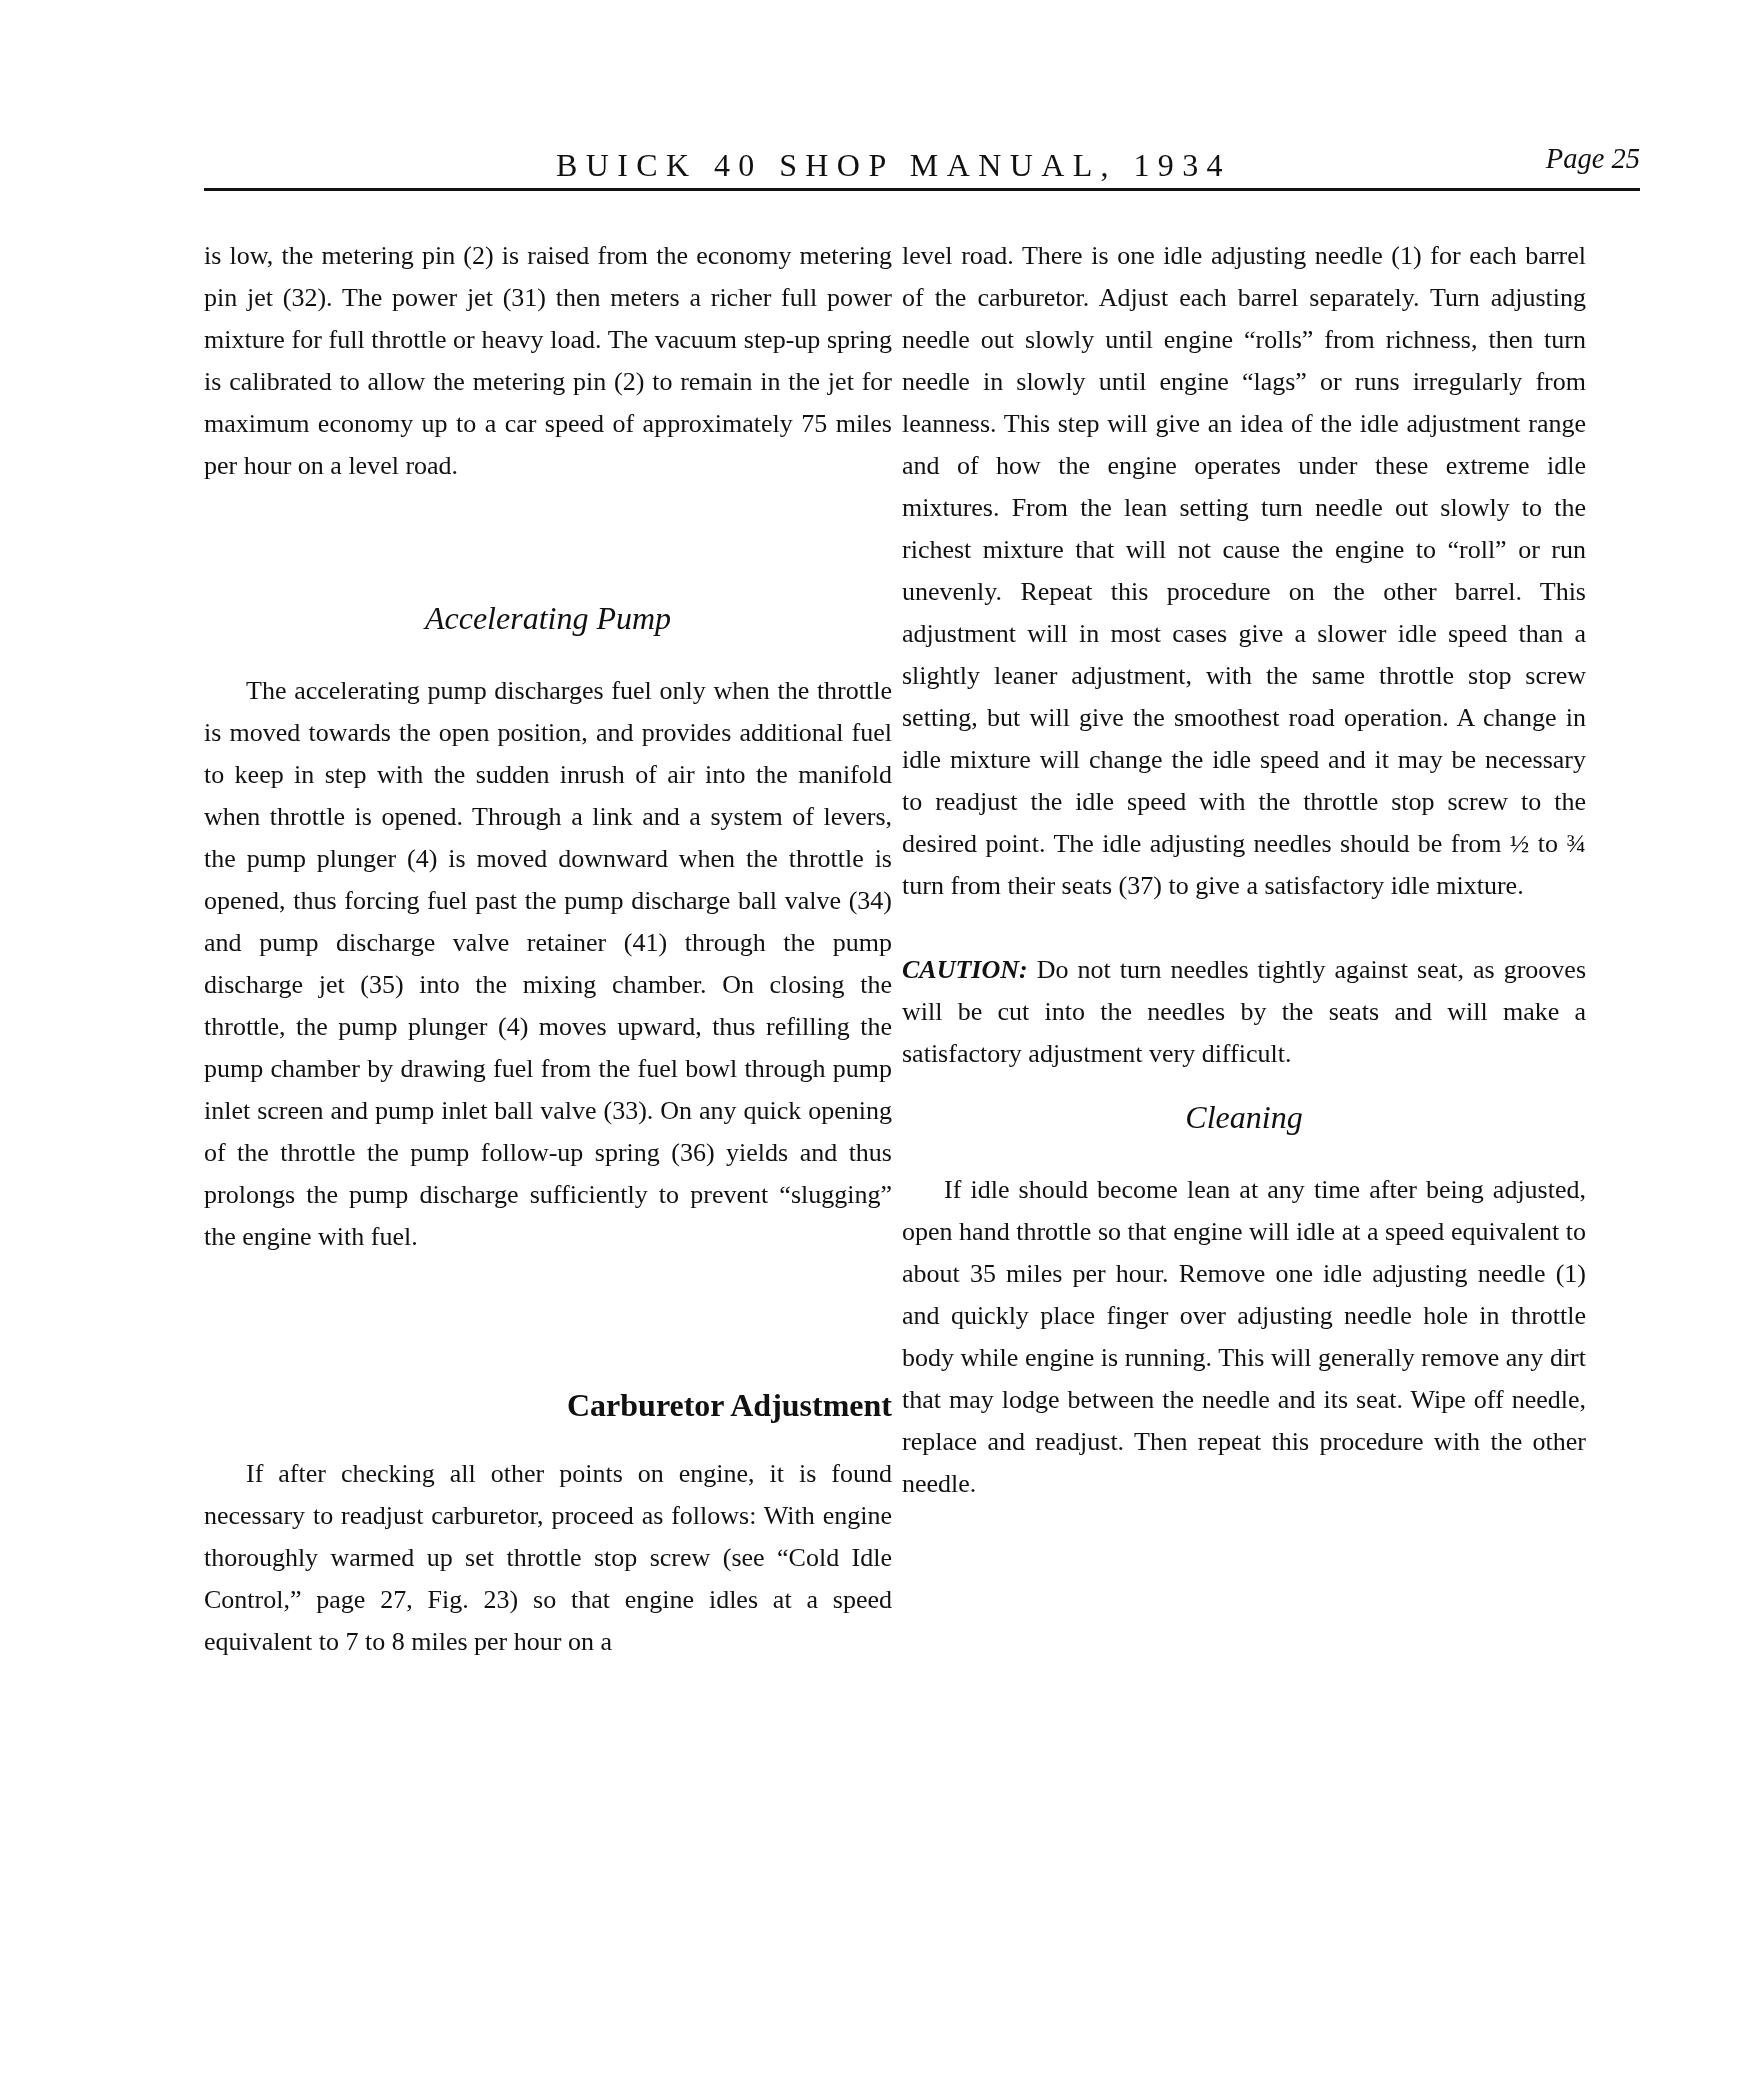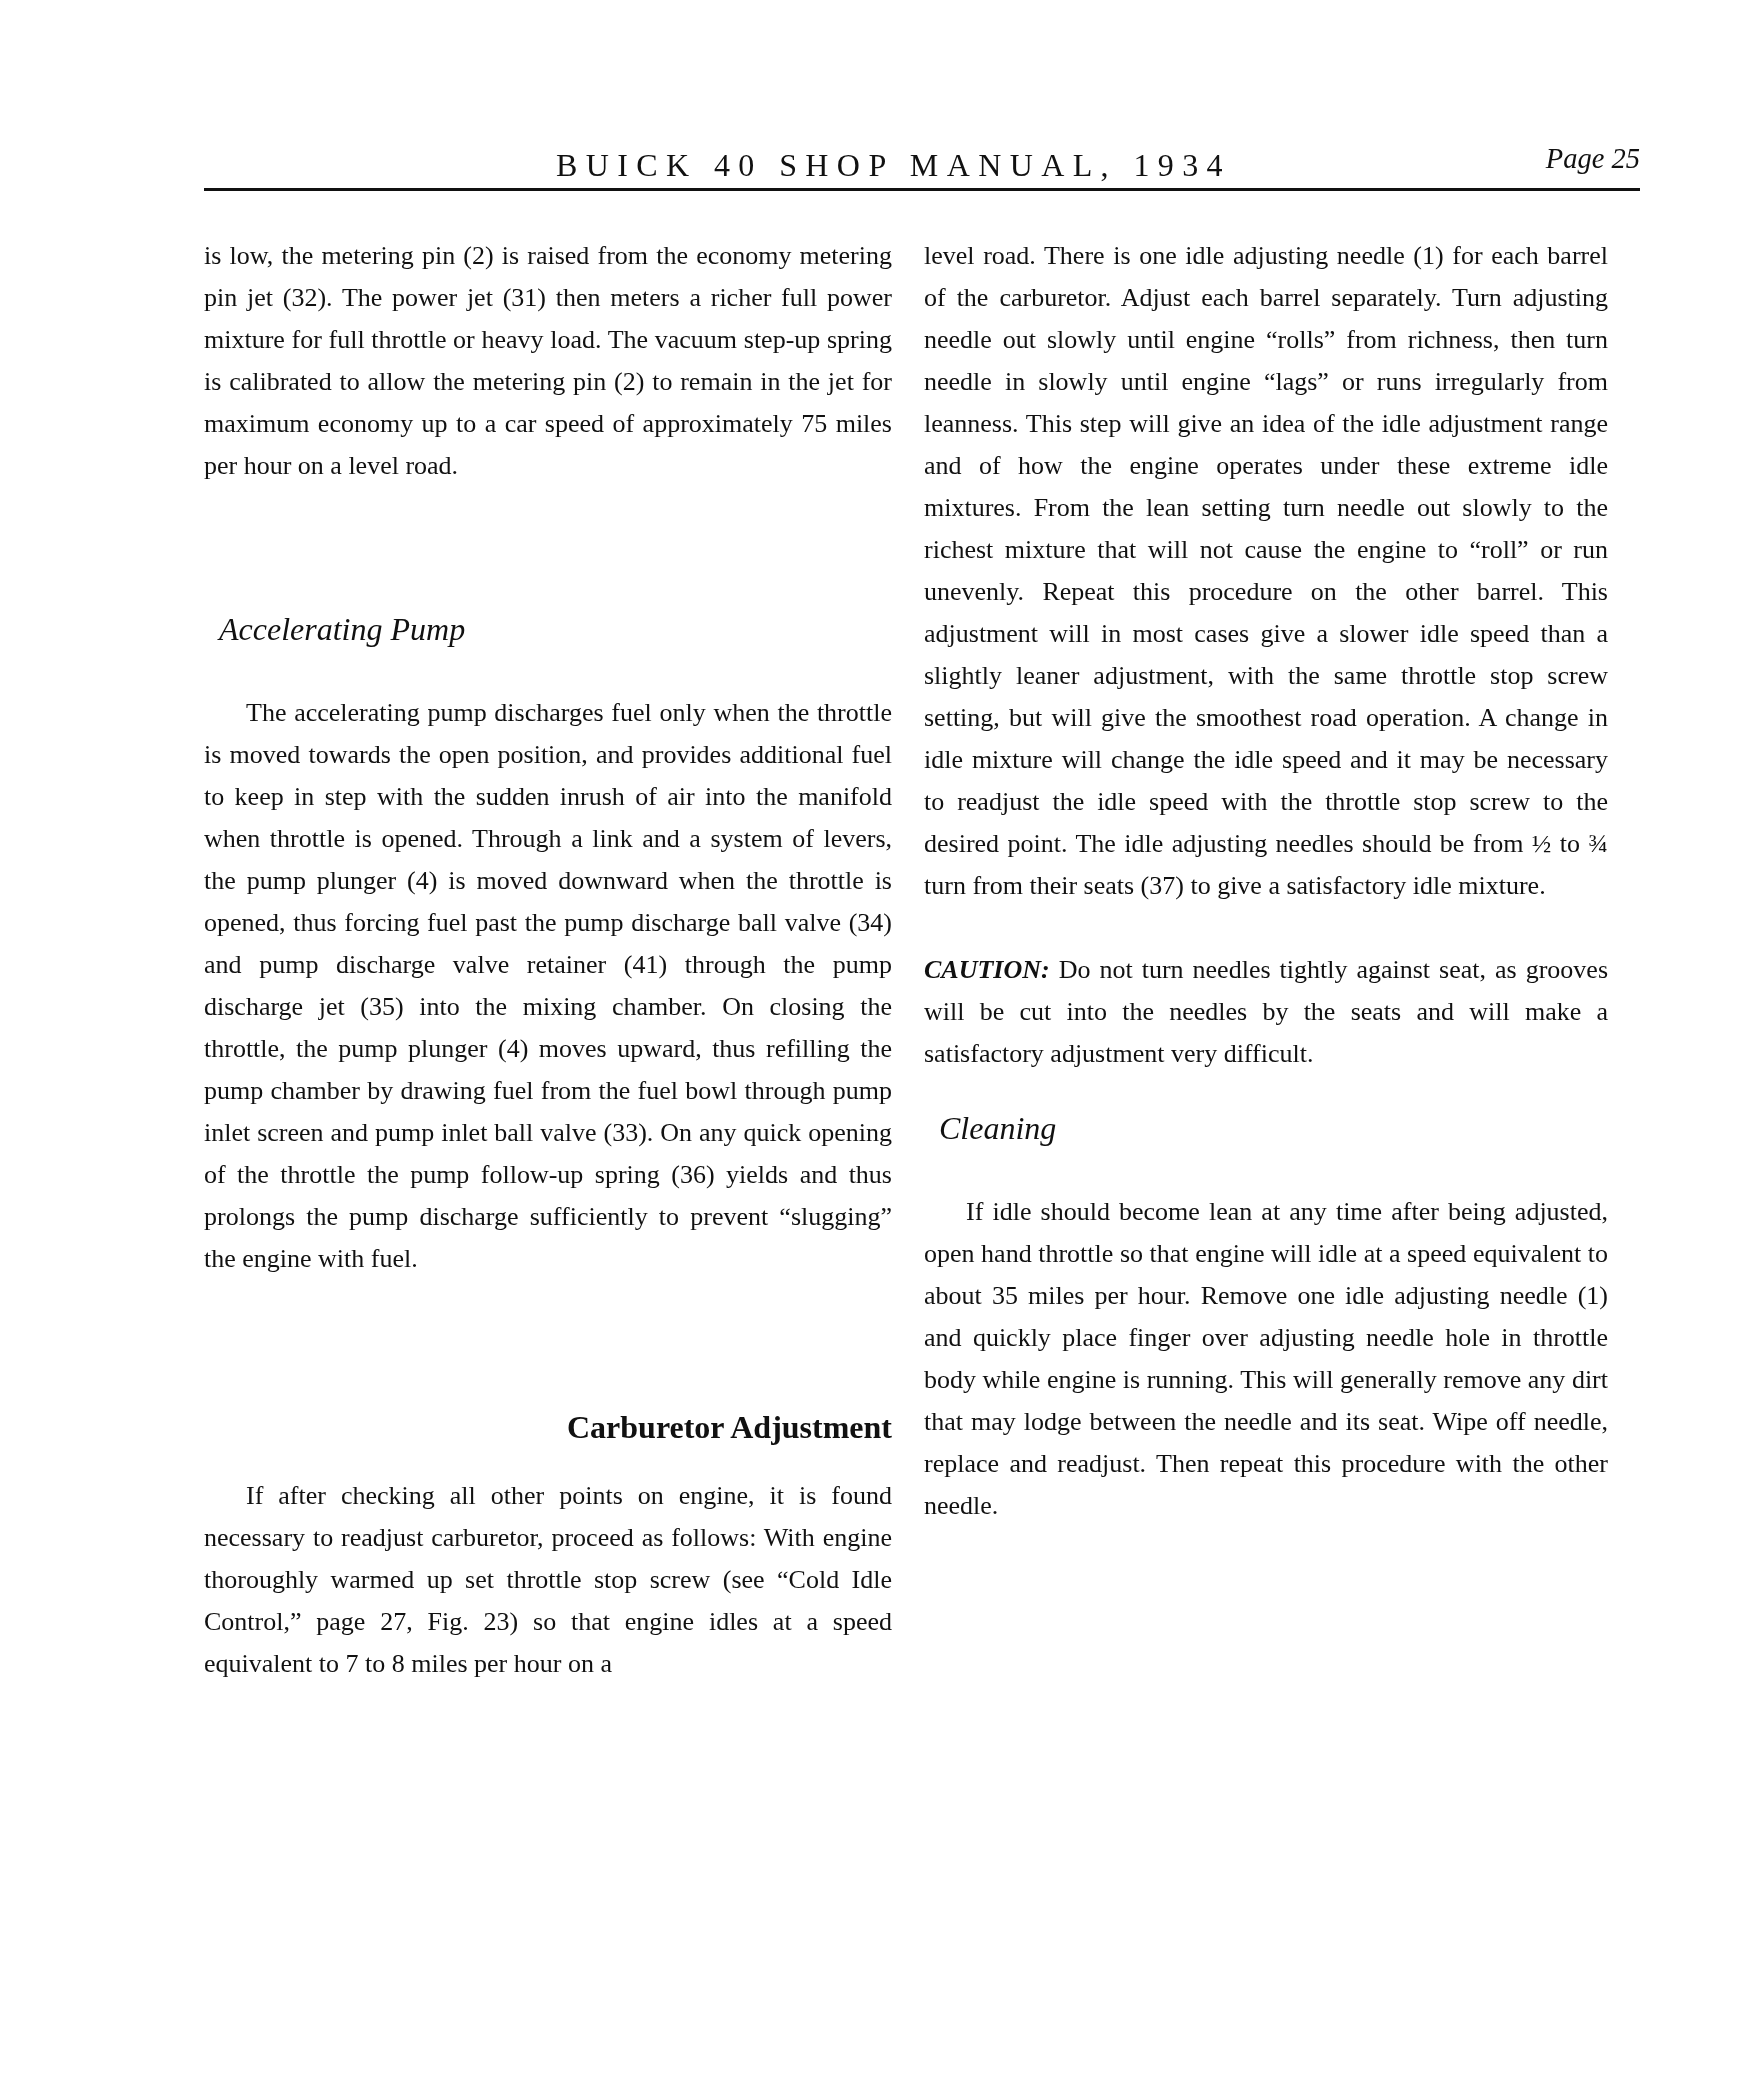--- a/index.html
+++ b/index.html
@@ -6,25 +6,25 @@
   body { width: 1748px; height: 2182px; position: relative; overflow: hidden;
          font-family: "Liberation Serif", "DejaVu Serif", serif; color: #111111; }
   .page-header { position: absolute; left: 204px; top: 138px; width: 1436px; height: 55px; }
   .running-title { position: absolute; left: 352px; top: 9.2px; font-size: 32px; letter-spacing: 8.4px;
                    white-space: nowrap; }
   .page-number { position: absolute; right: 0; top: 5px; font-size: 28.5px; font-style: italic; white-space: nowrap; }
   .header-rule { position: absolute; left: 0; right: 0; top: 50px; height: 2.9px; background: #111; }
 
   .column { position: absolute; top: 235px; width: 688px; }
   .col-left { left: 204px; }
-  .col-right { left: 924px; width: 684px; }
+  .col-right { left: 902px; width: 684px; }
 
   p { margin: 0; font-size: 26px; line-height: 42px; text-align: justify; text-align-last: left; hyphens: manual; }
   .indent { text-indent: 42px; margin-top: 10px; }
-  .subhead-italic { font-style: italic; font-size: 32px; line-height: 42px; margin: 15px; font-weight: normal; }
+  .subhead-italic { font-style: italic; font-size: 32px; line-height: 42px; margin: 4px; font-weight: normal; text-align: center; }
   .subhead-bold { font-weight: bold; font-size: 32px; line-height: 42px; margin: 0; text-align: right; }
   .caution-label { font-weight: bold; font-style: italic; }
   .gap-lg { height: 106px; }
   .gap-md { height: 42px; }
   .gap-sm { height: 17px; }
   .gap-xl { height: 126px; }
 </style>
 </head>
 <body>
 

